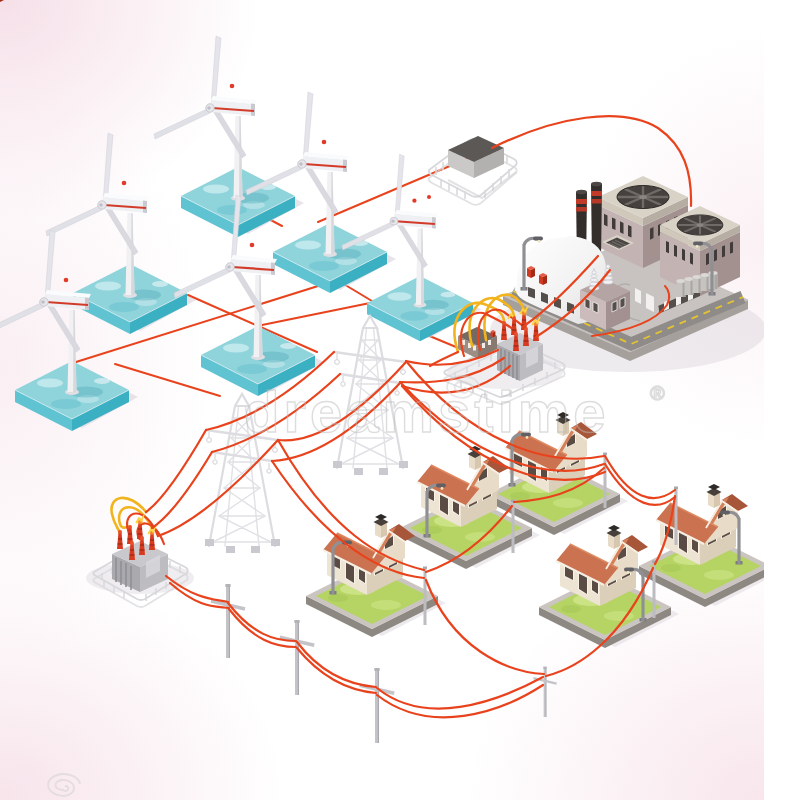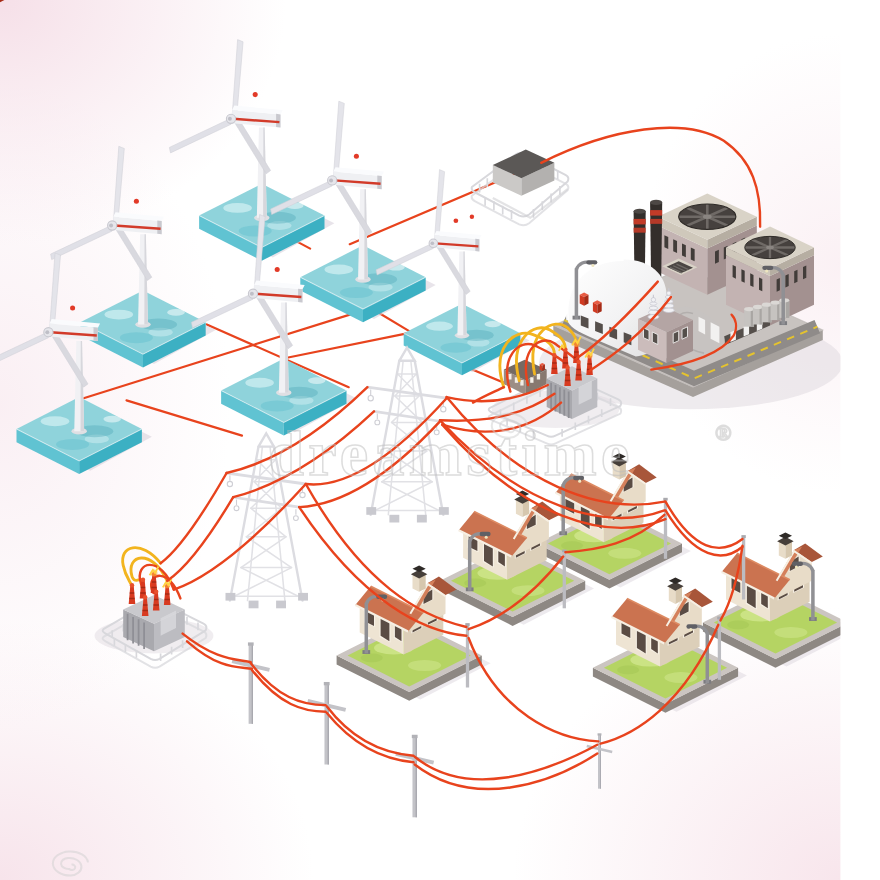--- a/index.html
+++ b/index.html
@@ -5,21 +5,21 @@
   html,body{margin:0;padding:0;background:#fff;}
   .stage{
     position:relative;width:764px;height:800px;overflow:hidden;
     background:
       radial-gradient(420px 360px at 0% 0%, rgba(244,218,228,.85), rgba(244,218,228,0) 62%),
       radial-gradient(300px 420px at 0% 46%, rgba(246,226,234,.55), rgba(246,226,234,0) 70%),
       radial-gradient(460px 380px at 0% 100%, rgba(245,221,230,.8), rgba(245,221,230,0) 62%),
       radial-gradient(480px 400px at 100% 100%, rgba(246,223,231,.8), rgba(246,223,231,0) 62%),
       radial-gradient(260px 300px at 100% 30%, rgba(248,231,237,.6), rgba(248,231,237,0) 70%),
       #ffffff;
-    font-family:Liberation Serif, serif;
+    font-family:Liberation Sans, sans-serif;
   }
   svg{display:block}
   .w{fill:none;stroke:var(--wire,#e8431d);stroke-width:2.2;stroke-linecap:round}
   .wt{fill:none;stroke:var(--wire,#e8431d);stroke-width:2;stroke-linecap:round}
   .wy{fill:none;stroke:var(--wire-yellow,#f2b41e);stroke-width:2.6;stroke-linecap:round}
   .rail{fill:none;stroke:#d8d8dc;stroke-width:1.8;stroke-linejoin:round}
   .post{stroke:#d8d8dc;stroke-width:1.5}
   .steel{stroke:var(--steel,#dcdce1);fill:none;stroke-linecap:round}
   .wm{font-weight:700;letter-spacing:4px;fill:none;stroke:#bcbcbc;stroke-width:1.4;opacity:.5}
 </style>

